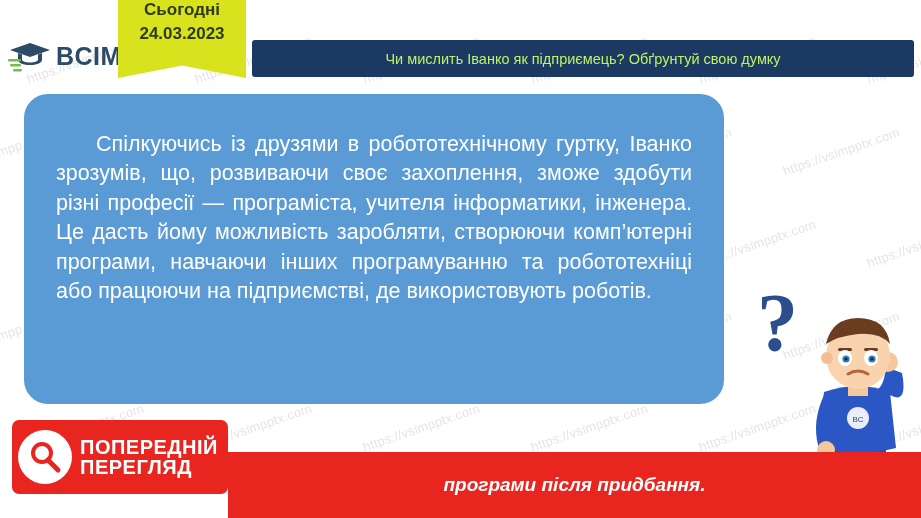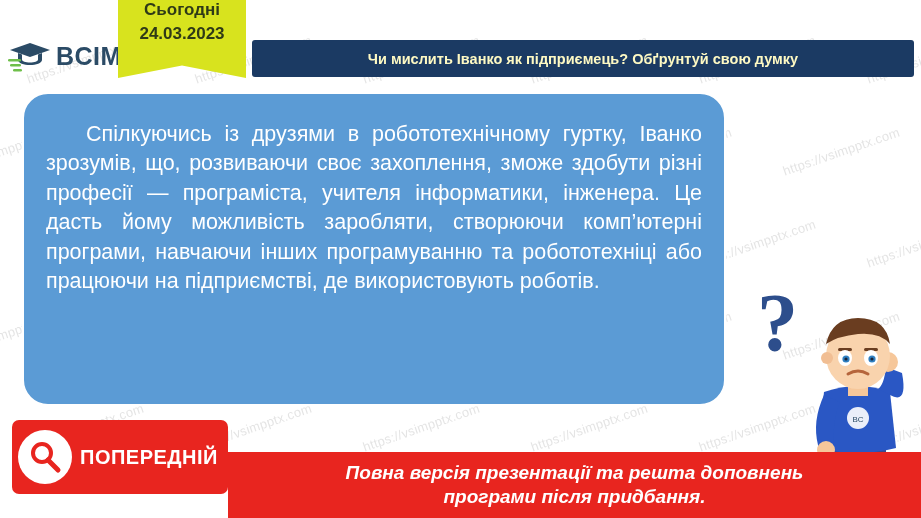--- a/index.html
+++ b/index.html
@@ -43,32 +43,32 @@
   }
   .date-badge .d1{font-size:17px;font-weight:bold;color:#2f3a17;}
   .date-badge .d2{font-size:17px;font-weight:bold;color:#2f3a17;margin-top:4px;}
 
   .title-bar{
     position:absolute;left:252px;top:40px;width:662px;height:37px;
     background:#1b3a63;border-radius:3px;z-index:7;
     display:flex;align-items:center;justify-content:center;
   }
   .title-bar .ttl{
-    color:#fef9c3;font-size:14.5px;font-weight:bold;text-align:left;
+    color:#bef264;font-size:14.5px;font-weight:normal;text-align:left;
     padding:0 14px;
   }
 
   
   .content-card{
     position:absolute;left:22px;top:92px;width:700px;height:310px;
     background:#5b9bd5;border:2px solid #ffffff;border-radius:26px;
     z-index:6;box-shadow:0 0 0 1px rgba(255,255,255,.2);
   }
   .content-card p{
-    margin:0;padding:26px 22px 0 22px;
+    margin:10px;padding:26px 22px 0 22px;
     color:#ffffff;font-size:21.5px;line-height:1.37;
     text-align:justify;text-indent:40px;
     font-family:"Liberation Sans", sans-serif;
   }
 
   
   .qmark{
     position:absolute;left:757px;top:282px;z-index:6;
     font-size:82px;font-weight:bold;color:#2d4e8c;
     font-family:"Liberation Serif", serif;line-height:1;
@@ -235,29 +235,29 @@
       <circle cx="72" cy="59" r="3.6" fill="#2f7fc0"></circle>
       <circle cx="46" cy="59" r="1.6" fill="#17233a"></circle>
       <circle cx="72" cy="59" r="1.6" fill="#17233a"></circle>
 
       <path d="M48,74 q10,-6 20,0" stroke="#b5653c" stroke-width="3" fill="none" stroke-linecap="round"></path>
     </svg>
   </div>
 
   <div class="bottom-filler"></div>
   <div class="bottombar">
-    <div class="b1">Повна версія презентації та решта доповнень</div>
     <div class="b2">програми після придбання.</div>
   </div>
 
   <div class="preview">
     <div class="circle">
       <svg width="34" height="34" viewBox="0 0 34 34">
         <circle cx="14" cy="13" r="9" fill="none" stroke="#e8251f" stroke-width="4"></circle>
         <line x1="20" y1="20" x2="30" y2="30" stroke="#e8251f" stroke-width="5" stroke-linecap="round"></line>
       </svg>
     </div>
     <div class="ptxt">
       <span class="p1">ПОПЕРЕДНІЙ</span>
+      <span class="p2">ПЕРЕГЛЯД</span>
     </div>
   </div>
 
 </div>
 
 </body></html>

